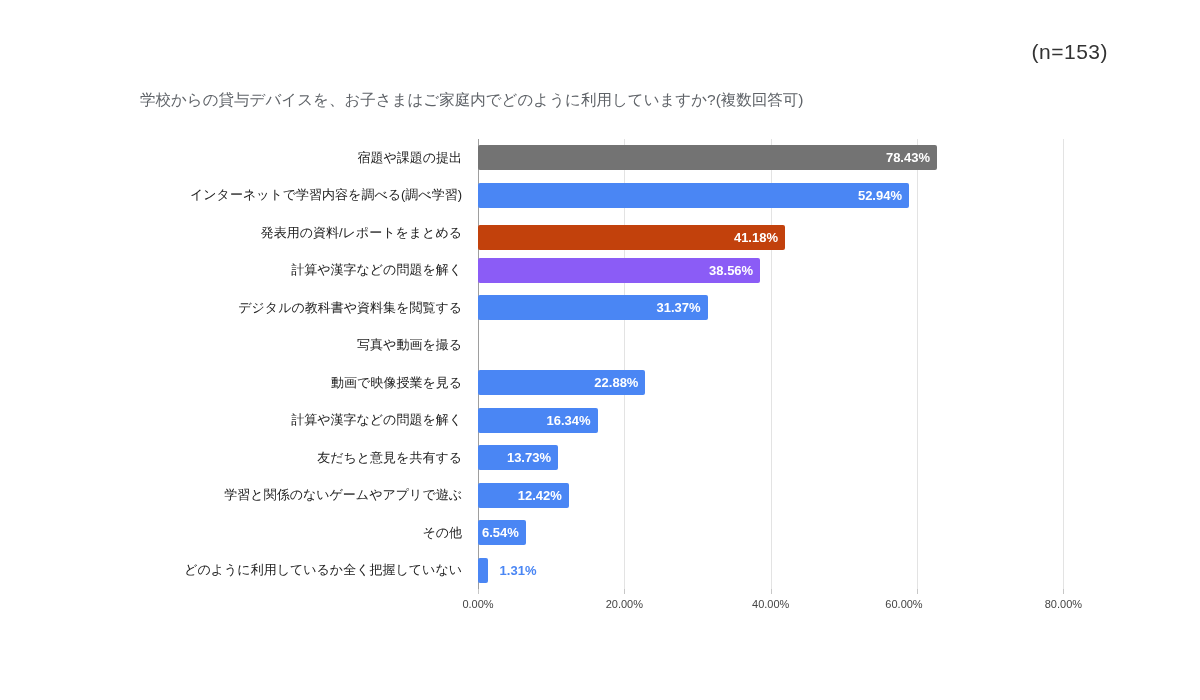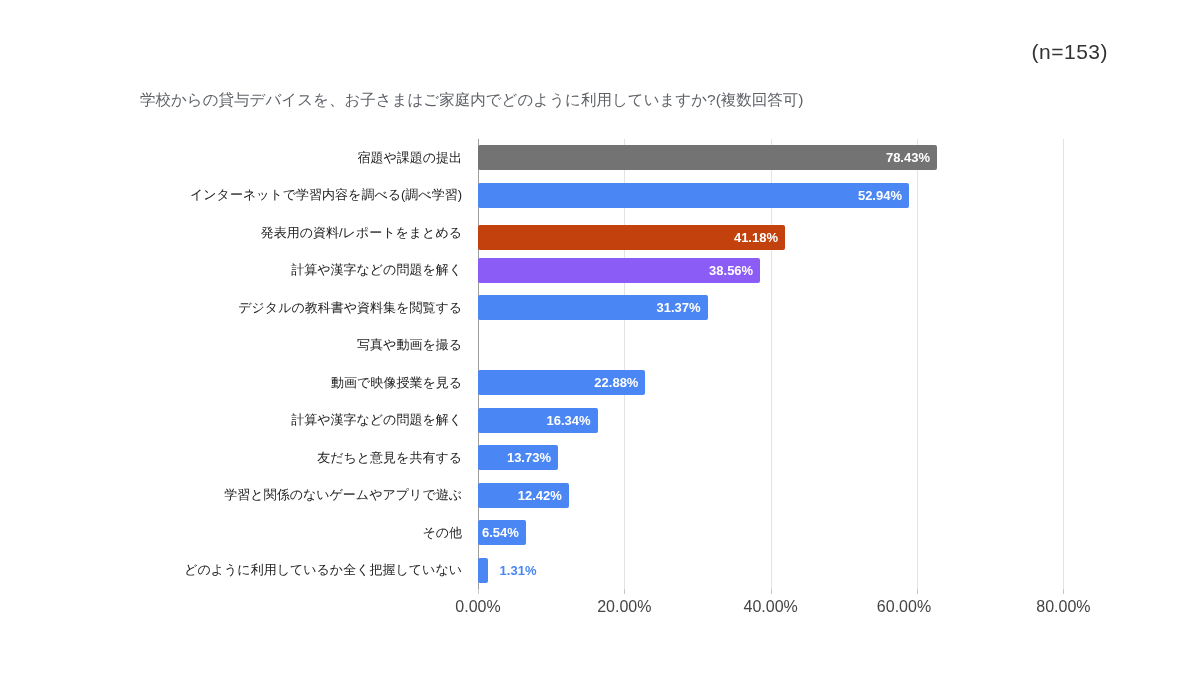--- a/index.html
+++ b/index.html
@@ -60,21 +60,21 @@
   .tick {
     position: absolute;
     top: 450px; height: 5px;
     width: 1px;
     background: #c7c7c7;
   }
   .x-tick-label {
     position: absolute;
     top: 459px;
     transform: translateX(-50%);
-    font-size: 16px;
+    font-size: 11px;
     color: #444444;
     white-space: nowrap;
   }
   .bar {
     position: absolute;
     left: 0;
     height: 25px;
     border-radius: 2px;
   }
   .value-label {

